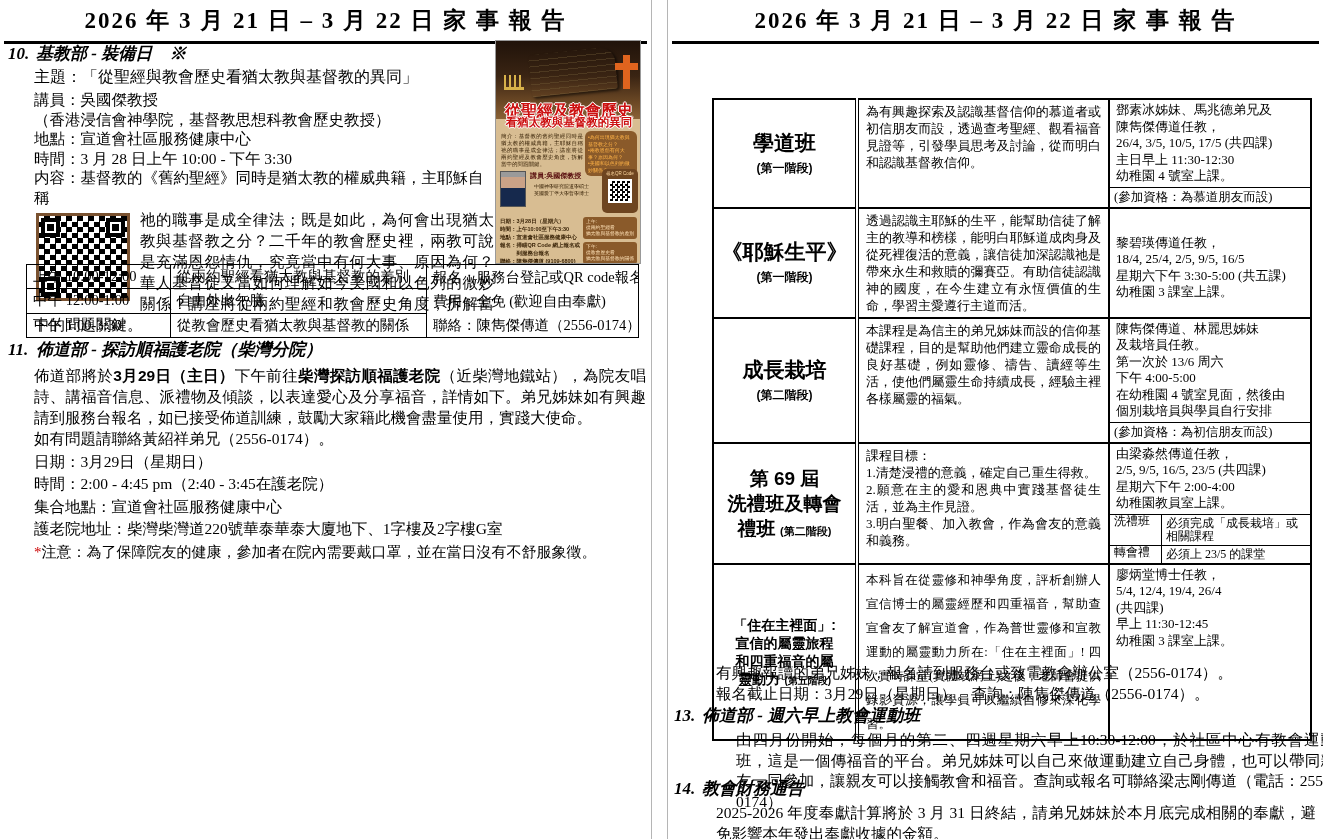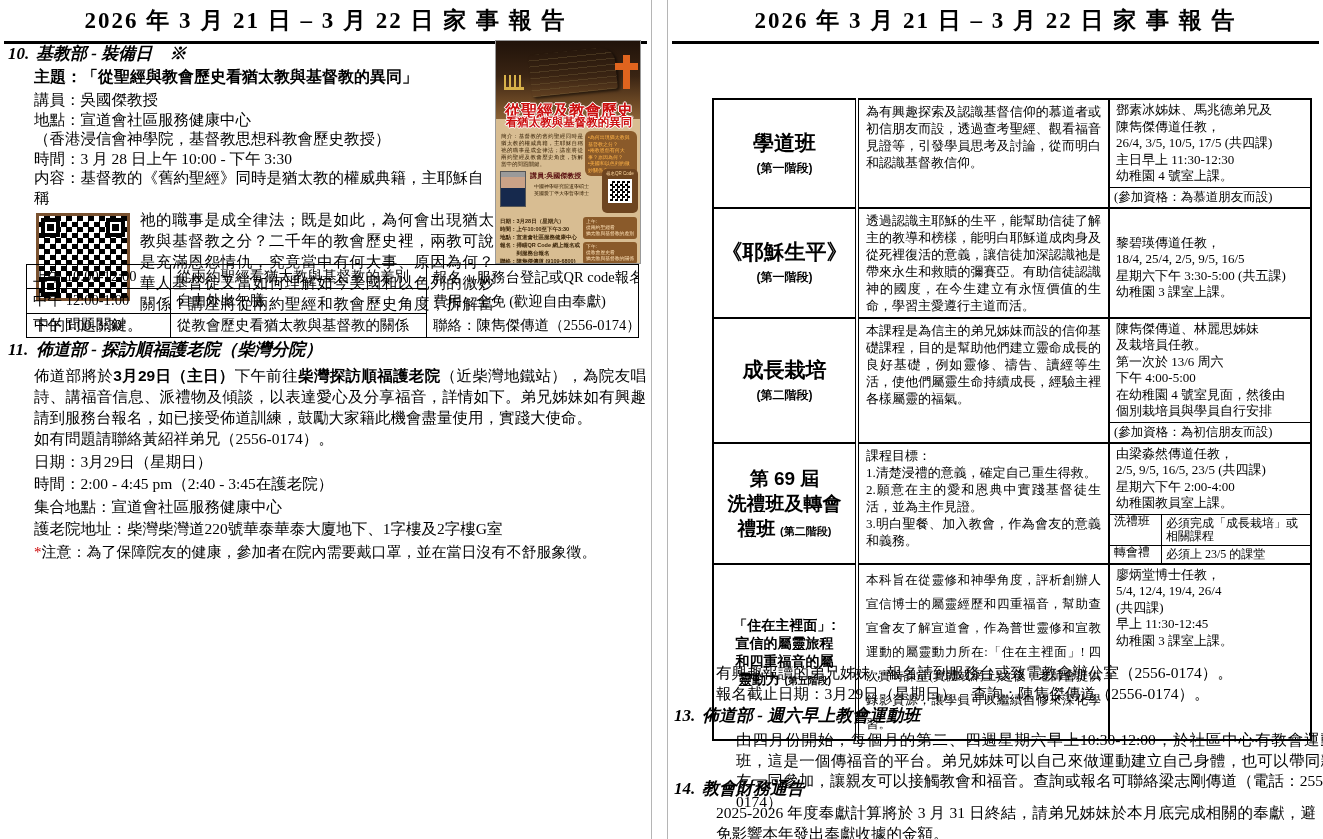--- a/index.html
+++ b/index.html
@@ -19,21 +19,21 @@
   }
   .item-head { font-style:italic; font-weight:bold; font-size:17px; white-space:nowrap; }
   .item-no { display:inline-block; width:28px; font-style:italic; font-weight:bold; }
   .sans-b { font-family:"Liberation Sans",sans-serif; font-weight:bold; }
   .pre { white-space:pre-line; }
   .red { color:#cc0000; }
   .body-txt { font-size:15.5px; line-height:21px; }
 
   
   #item10 { position:absolute; left:8px; top:42px; width:486px; }
-  #item10 .topic { font-family:"Liberation Sans",sans-serif; font-weight:bold; font-size:16px; margin:2px 0 2px 26px; white-space:nowrap; }
+  #item10 .topic { font-family:"Liberation Sans",sans-serif; font-weight:normal; font-size:16px; margin:2px 0 2px 26px; white-space:nowrap; }
   #item10 .iline { font-size:15.5px; line-height:19.5px; margin-left:26px; }
   #item10 .content-wrap { margin-left:26px; margin-top:2px; text-align:justify; }
 
   .qr-big {
     float:left; width:94px; height:88px; margin:4px 10px 2px 2px;
     border:3px solid #7a5230; background:#fff; position:relative;
     background-image:repeating-conic-gradient(#000 0% 25%, #fff 0% 50%);
     background-size:11px 11px;
   }
   .finder { position:absolute; width:19px; height:19px; background:#fff; border:4px solid #000; }
@@ -135,22 +135,22 @@
 
 <div id="screen">
 
   <div class="page" id="page1">
     <div class="page-header">2026 年 3 月 21 日  –  3 月 22 日 家 事 報 告</div>
 
     <div id="item10">
       <div class="item-head"><span class="item-no">10.</span><span>基教部 - 裝備日　※</span></div>
       <div class="topic">主題：「從聖經與教會歷史看猶太教與基督教的異同」</div>
       <div class="iline">講員：吳國傑教授</div>
+      <div class="iline">（香港浸信會神學院，基督教思想科教會歷史教授）</div>
       <div class="iline">地點：宣道會社區服務健康中心</div>
-      <div class="iline">（香港浸信會神學院，基督教思想科教會歷史教授）</div>
       <div class="iline">時間：3 月 28 日上午 10:00 - 下午 3:30</div>
       <div class="iline">内容：基督教的《舊約聖經》同時是猶太教的權威典籍，主耶穌自稱</div>
       <div class="content-wrap body-txt">
         <div class="qr-big">
           <div class="finder f-tl"></div>
           <div class="finder f-tr"></div>
           <div class="finder f-bl"></div>
         </div>
         <span>祂的職事是成全律法；既是如此，為何會出現猶太教與基督教之分？二千年的教會歷史裡，兩教可說是充滿恩怨情仇，究竟當中有何大事、原因為何？華人基督徒又當如何理解如今美國和以色列的微妙關係？講座將從兩約聖經和教會歷史角度，拆解當中的問題關鍵。</span>
       </div>

